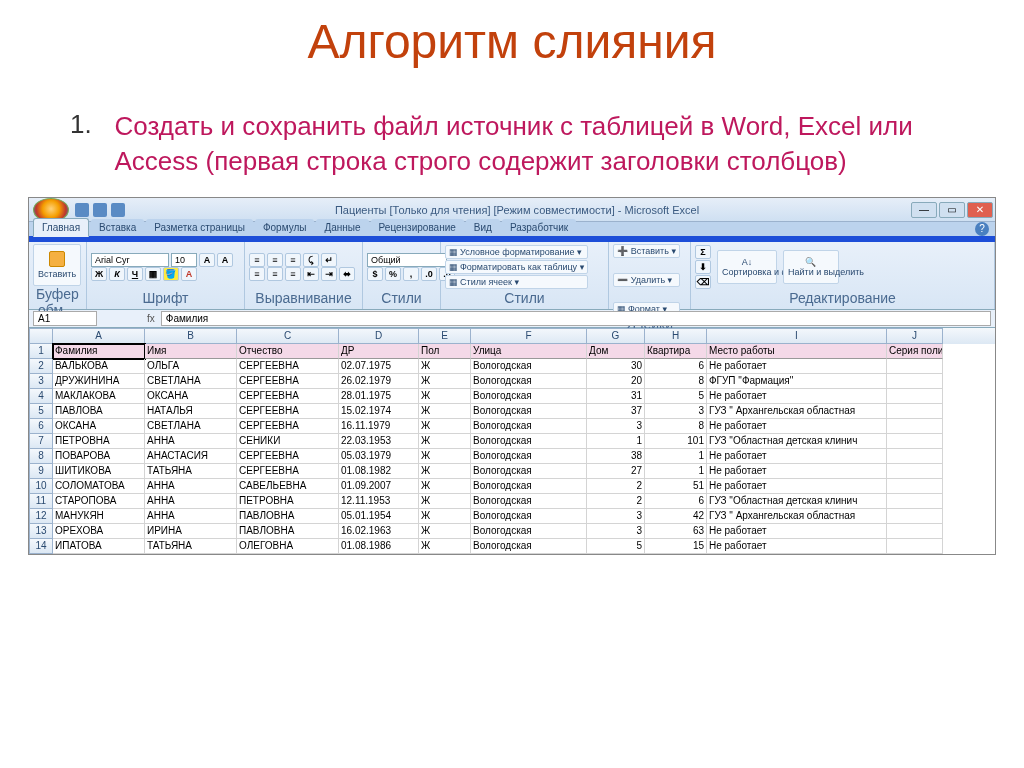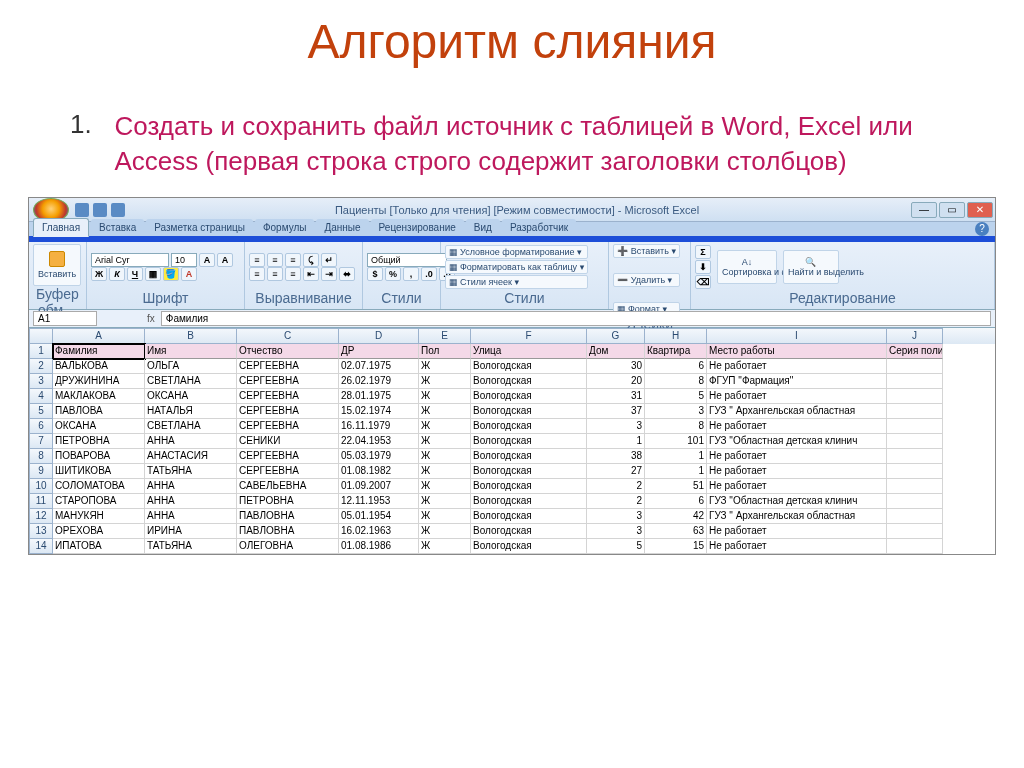--- a/index.html
+++ b/index.html
@@ -294,21 +294,21 @@
           <div class="cell cG num">3</div>
           <div class="cell cH num">8</div>
           <div class="cell cI">Не работает</div>
           <div class="cell cJ"></div>
         </div>
         <div class="data-row">
           <div class="rowhdr">7</div>
           <div class="cell cA">ПЕТРОВНА</div>
           <div class="cell cB">АННА</div>
           <div class="cell cC">СЕНИКИ</div>
-          <div class="cell cD">22.04.1953</div>
+          <div class="cell cD">22.03.1953</div>
           <div class="cell cE">Ж</div>
           <div class="cell cF">Вологодская</div>
           <div class="cell cG num">1</div>
           <div class="cell cH num">101</div>
           <div class="cell cI">ГУЗ "Областная детская клинич</div>
           <div class="cell cJ"></div>
         </div>
         <div class="data-row">
           <div class="rowhdr">8</div>
           <div class="cell cA">ПОВАРОВА</div>

